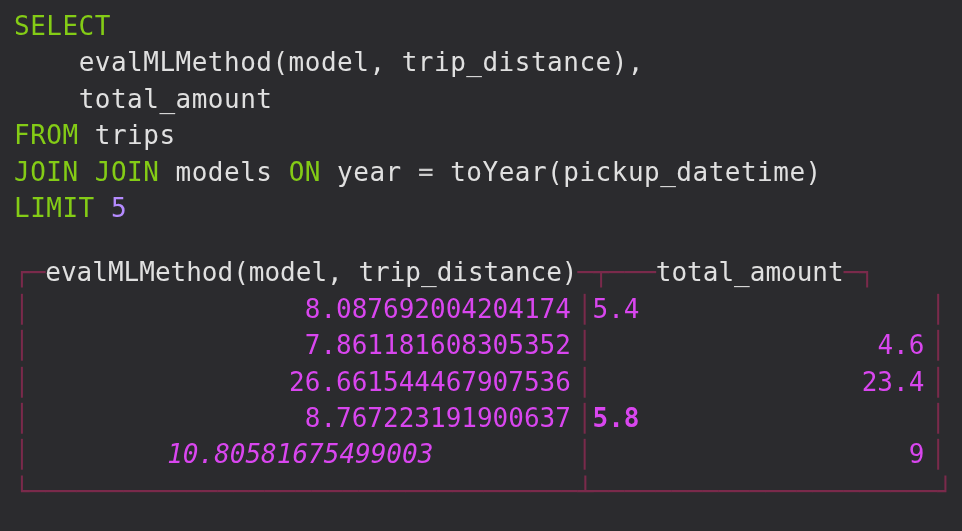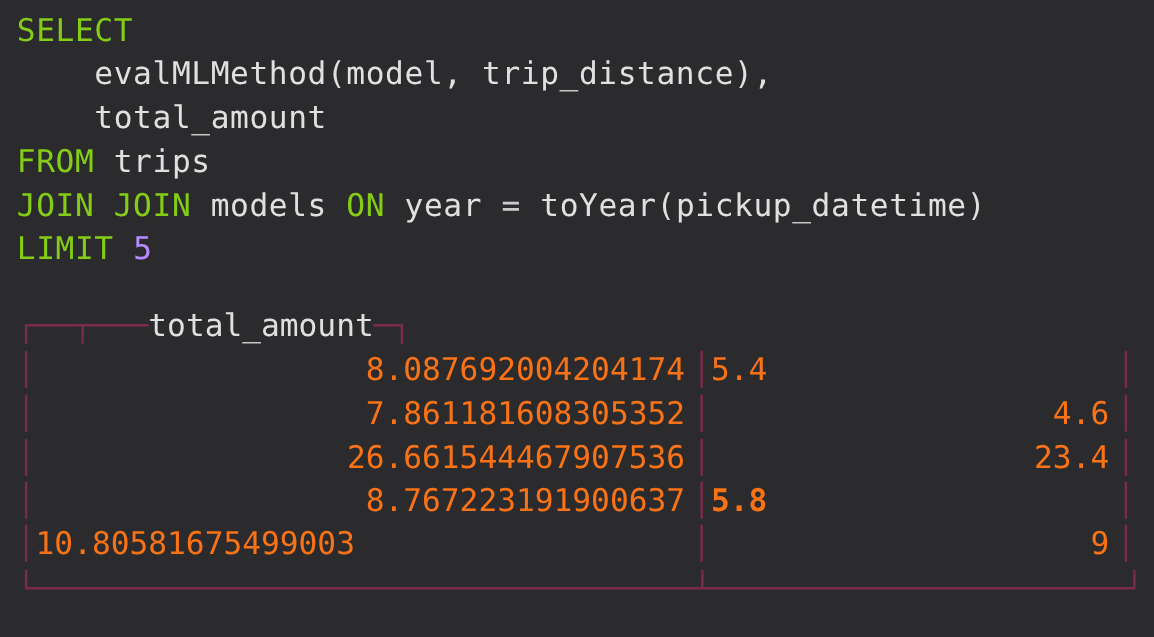--- a/index.html
+++ b/index.html
@@ -41,37 +41,38 @@
       flex: 0 0 auto;
       color: #7a2a4b;
       white-space: pre;
       overflow: hidden;
     }
     .hdr-text {
       color: #e0e0e0;
       white-space: pre;
     }
     
-    .num { color: #f97316; }
+    .num { color: #d946ef; }
   </style>
 </head>
 <body>
 
 <div class="wrap">
   <div class="code"><span class="kw">SELECT</span>
 <span>    </span><span class="ident">evalMLMethod(model, trip_distance),</span>
 <span>    </span><span class="ident">total_amount</span>
 <span class="kw">FROM</span> <span class="ident">trips</span>
 <span class="kw">JOIN</span> <span class="kw">JOIN</span> <span class="ident">models</span> <span class="kw">ON</span> <span class="ident">year</span> <span class="punct">=</span> <span class="ident">toYear(pickup_datetime)</span>
 <span class="kw">LIMIT</span> <span class="kw2">5</span></div>
 
   <div class="result">
     
     <div class="hdr-line">
       <span class="corner">┌─</span>
+        <span class="hdr-text">evalMLMethod(model, trip_distance)</span>
         <span class="corner">─┬───</span>
         <span class="hdr-text">total_amount</span>
         <span class="corner">─┐</span>
     </div>
 
     
     <div id="rows">
         <div class="hdr-line">
           <span class="corner">│</span>
           <span class="num" style="display: inline-block; width: 548px; text-align: right; padding-right: 6px;">8.087692004204174</span>
@@ -95,21 +96,21 @@
         </div>
         <div class="hdr-line">
           <span class="corner">│</span>
           <span class="num" style="display: inline-block; width: 548px; text-align: right; padding-right: 6px;">8.767223191900637</span>
           <span class="corner">│</span>
           <span class="num" style="display: inline-block; width: 336px; text-align: left; padding-right: 6px; font-weight: bold;">5.8</span>
           <span class="corner">│</span>
         </div>
         <div class="hdr-line">
           <span class="corner">│</span>
-          <span class="num" style="display: inline-block; width: 548px; text-align: left; padding-right: 6px;">10.80581675499003</span>
+          <span class="num" style="display: inline-block; width: 548px; text-align: center; padding-right: 6px; font-style: italic;">10.80581675499003</span>
           <span class="corner">│</span>
           <span class="num" style="display: inline-block; width: 336px; text-align: right; padding-right: 6px;">9</span>
           <span class="corner">│</span>
         </div>
       </div>
 
     
     <div class="hdr-line">
       <span class="corner">└</span>
         <span class="hline">───────────────────────────────────</span>

